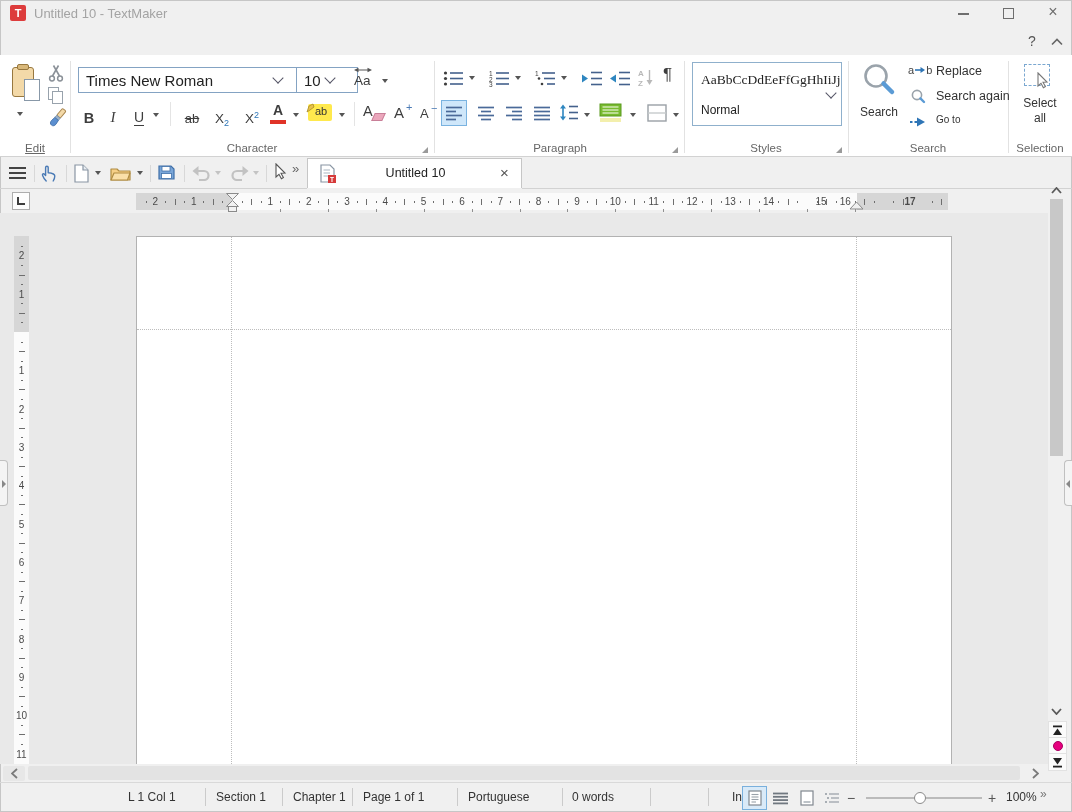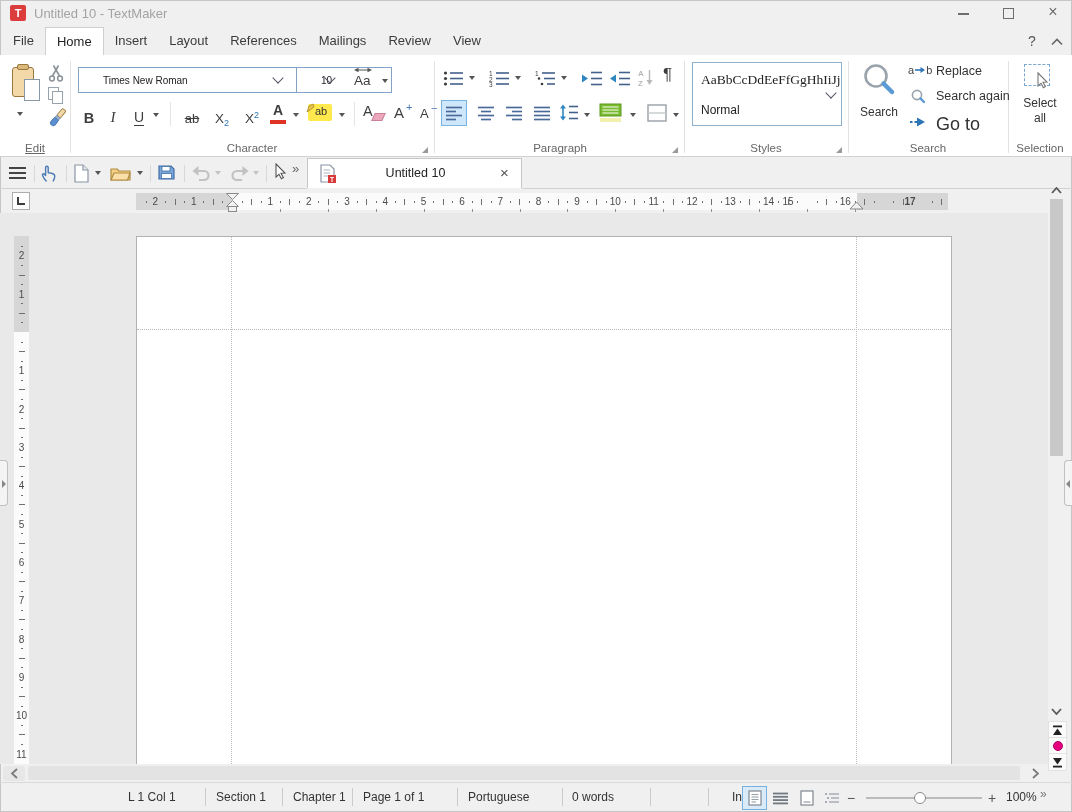--- a/index.html
+++ b/index.html
@@ -12,21 +12,21 @@
   
   .dd{position:absolute;width:0;height:0;border-left:3.5px solid transparent;border-right:3.5px solid transparent;border-top:4px solid #555}
   .dd.dis{border-top-color:#c3c3c3}
   
   .cchev{position:absolute;width:7px;height:7px;border-right:1.5px solid #556;border-bottom:1.5px solid #556;transform:rotate(45deg)}
   .sepv{position:absolute;width:1px;background:#e2e2e2;top:61px;height:92px}
   .mini-sep{position:absolute;width:1px;background:#e4e4e4}
   .glabel{position:absolute;top:142px;transform:translateX(-50%);font-size:11.5px;color:#666}
   .corner{position:absolute;width:0;height:0;border-left:6px solid transparent;border-bottom:6px solid #9a9a9a}
   .lbtn{position:absolute;display:flex;align-items:flex-end;justify-content:center;font-size:14px;color:#3d3d3d;height:24px}
-  .combo{position:absolute;background:#fff;border:1px solid #84a3c3;display:flex;align-items:center;font-size:10px;color:#222;padding:0 24px;height:24px}
+  .combo{position:absolute;background:#fff;border:1px solid #84a3c3;display:flex;align-items:center;font-size:15px;color:#222;padding:0 7px;height:24px}
   .tsep{position:absolute;top:165px;width:1px;height:17px;background:#d8d8d8}
   .ssep{position:absolute;top:788px;width:1px;height:18px;background:#cbcbcb}
   .stext{position:absolute;top:790px;font-size:12px;color:#333;white-space:nowrap}
   .menu-tab{height:28px;line-height:28px;padding:0 11px;font-size:13px;color:#3c3c3c}
   .menu-tab.active{background:#fff;border:1px solid #cfcfcf;border-bottom:none;color:#1f1f1f}
   .rnum{position:absolute;font-size:10px;color:#4a4a4a}
   #hruler .rnum{top:0;height:17px;line-height:17px;transform:translateX(-50%)}
   #vruler .rnum{left:0;width:15px;text-align:center;transform:translateY(-50%)}
   .rdash,.rdot,.tstick{position:absolute;background:#6e6e6e;display:block}
   #hruler .rdash{top:5.5px;width:1px;height:6px}
@@ -50,30 +50,20 @@
       <i class="x" style="left:10px;top:11px;width:11px;height:2px;background:#6e6e6e;"></i>
     </div>
     <div class="x" style="left:993px;top:2px;width:30px;height:22px;">
       <i class="x" style="left:10px;top:6px;width:11px;height:11px;border:1.5px solid #6e6e6e;"></i>
     </div>
     <div class="x" style="left:1038px;top:0px;width:30px;height:24px;text-align:center;font-size:16px;color:#6e6e6e;line-height:24px;">
       <span>×</span>
     </div>
   </div>
 
-  <div class="x" style="left:2px;top:27px;display:flex;">
-    <div class="menu-tab">File</div>
-    <div class="menu-tab active">Home</div>
-    <div class="menu-tab">Insert</div>
-    <div class="menu-tab">Layout</div>
-    <div class="menu-tab">References</div>
-    <div class="menu-tab">Mailings</div>
-    <div class="menu-tab">Review</div>
-    <div class="menu-tab">View</div>
-  </div>
   <span class="t" style="left:1028px;top:33px;font-size:14px;color:#555;">?</span>
   <svg class="x" style="left:1051px;top:38px;" width="12" height="8">
       <polyline points="1,6.5 6,1.5 11,6.5" fill="none" stroke="#666" stroke-width="1.6"></polyline>
     </svg>
 
   <div class="x" style="left:0;top:55px;width:1072px;height:102px;background:#fff;border-bottom:1px solid #d2d2d2;"></div>
   <i class="sepv" style="left:70px;"></i>
   <i class="sepv" style="left:434px;"></i>
   <i class="sepv" style="left:684px;"></i>
   <i class="sepv" style="left:848px;"></i>
@@ -343,21 +333,21 @@
           <circle cx="7" cy="7" r="4.6" fill="none" stroke="#9aa3ab" stroke-width="1.6"></circle>
           <line x1="10.4" y1="10.4" x2="14" y2="14" stroke="#5b9bd5" stroke-width="2.4" stroke-linecap="round"></line>
         </svg>
       <span class="x" style="left:28px;top:1px;font-size:12.5px;color:#333;">Search again</span>
     </div>
     <div class="x" style="left:908px;top:113px;width:96px;height:18px;">
       <svg class="x" style="left:1px;top:3px;" width="17" height="12">
           <line x1="1" y1="6" x2="8" y2="6" stroke="#2e75b6" stroke-width="2" stroke-dasharray="2.5,2"></line>
           <polygon points="8,1.5 16,6 8,10.5" fill="#2e75b6"></polygon>
         </svg>
-      <span class="x" style="left:28px;top:1px;font-size:18px;color:#333;">Go to</span>
+      <span class="x" style="left:28px;top:1px;font-size:10px;color:#333;">Go to</span>
     </div>
     <span class="glabel" style="left:928px;">Search</span>
   </div>
 
   <div>
     <div class="x" style="left:1012px;top:62px;width:56px;height:68px;">
       <i class="x" style="left:12px;top:2px;width:26px;height:22px;border:1.5px dashed #7aa7d0;"></i>
       <svg class="x" style="left:24px;top:10px;" width="13" height="17">
           <path d="M2,1 L11,10 L7,10.3 L9.4,14.6 L7.4,15.7 L5,11.3 L2,14 Z" fill="#fff" stroke="#777" stroke-width="1.1"></path>
         </svg>
@@ -444,21 +434,21 @@
         <span class="rnum" style="left: 287.65px;">5</span>
         <span class="rnum" style="left: 325.98px;">6</span>
         <span class="rnum" style="left: 364.31px;">7</span>
         <span class="rnum" style="left: 402.64px;">8</span>
         <span class="rnum" style="left: 440.97px;">9</span>
         <span class="rnum" style="left: 479.3px;">10</span>
         <span class="rnum" style="left: 517.63px;">11</span>
         <span class="rnum" style="left: 555.96px;">12</span>
         <span class="rnum" style="left: 594.29px;">13</span>
         <span class="rnum" style="left: 632.62px;">14</span>
-        <span class="rnum" style="left: 652px;">15</span>
+        <span class="rnum" style="left: 685px;">15</span>
         <span class="rnum" style="left: 709.28px;">16</span>
         <span class="rnum" style="left: 774px; font-weight: bold;">17</span>
         <span class="rnum" style="left: 827px;">18</span>
         <i class="rdot" style="left: 9.7575px;"></i>
         <i class="rdot" style="left: 28.9225px;"></i>
         <i class="rdash" style="left: 38.505px;"></i>
         <i class="rdot" style="left: 48.0875px;"></i>
         <i class="rdot" style="left: 67.2525px;"></i>
         <i class="rdash" style="left: 76.835px;"></i>
         <i class="rdot" style="left: 86.4175px;"></i>

